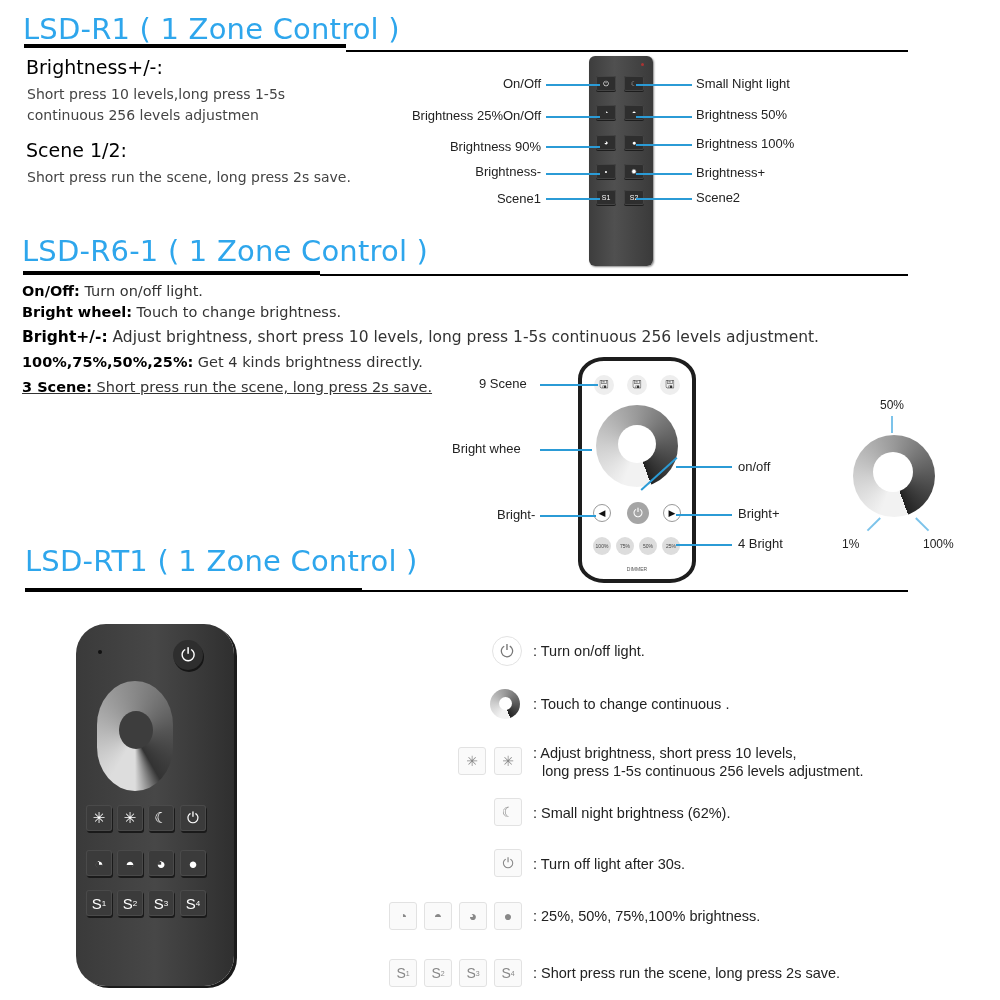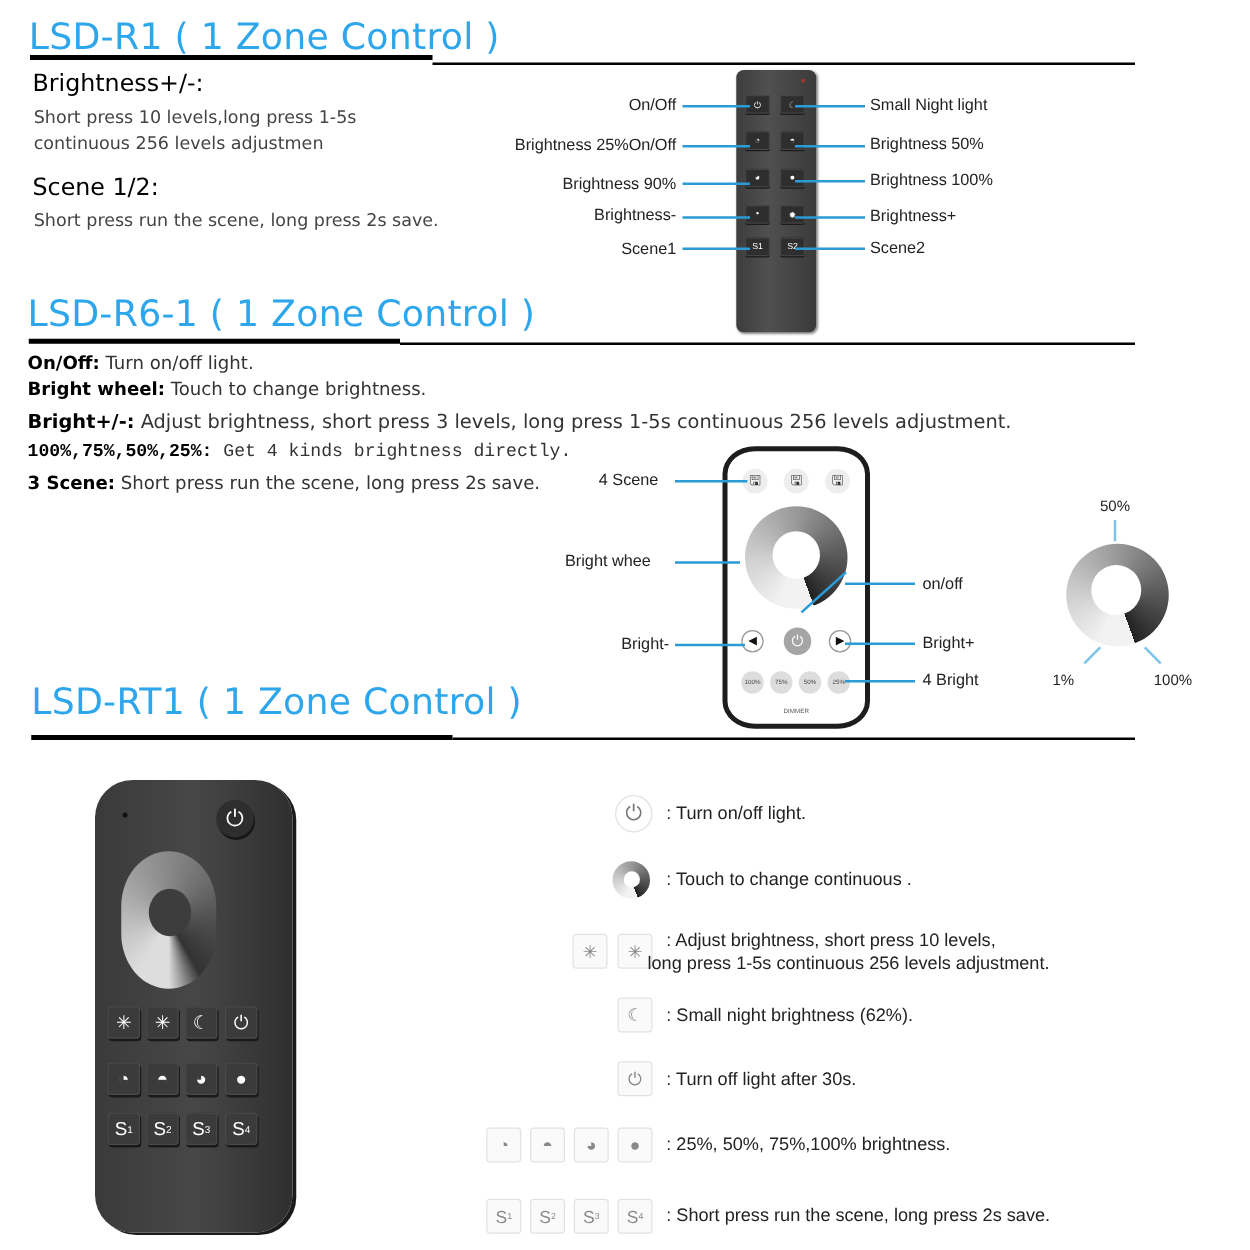--- a/index.html
+++ b/index.html
@@ -104,23 +104,23 @@
 <div class="call" style="left:696px; top:165px;">Brightness+</div>
 <div class="lead" style="left:636px; top:198px; width:56px;"></div>
 <div class="call" style="left:696px; top:190px;">Scene2</div>
 
 <div class="sec-title" style="left:22px; top:234px;">LSD-R6-1 ( 1 Zone Control )</div>
 <div class="rule-thick" style="left:23px; top:271px; width:297px;"></div>
 <div class="rule-thin" style="left:320px; top:274px; width:588px;"></div>
 
 <div class="r6-line" style="top:283px;"><b>On/Off:</b><span> Turn on/off light.</span></div>
 <div class="r6-line" style="top:304px;"><b>Bright wheel:</b><span> Touch to change brightness.</span></div>
-<div class="r6-line" style="top:328px; font-size:15.5px;"><b>Bright+/-:</b><span> Adjust brightness, short press 3 levels, long press 1-5s continuous 256 levels adjustment.</span></div>
-<div class="r6-line" style="top:354px;font-family:Liberation Mono, monospace;"><b>100%,75%,50%,25%:</b><span> Get 4 kinds brightness directly.</span></div>
-<div class="r6-line" style="top:379px;"><b>3 Scene:</b><span> Short press run the scene, long press 2s save.</span></div>
+<div class="r6-line" style="top:328px; font-size:15.5px;"><b>Bright+/-:</b><span> Adjust brightness, short press 10 levels, long press 1-5s continuous 256 levels adjustment.</span></div>
+<div class="r6-line" style="top:354px;"><b>100%,75%,50%,25%:</b><span> Get 4 kinds brightness directly.</span></div>
+<div class="r6-line" style="top:379px;text-decoration:underline;"><b>3 Scene:</b><span> Short press run the scene, long press 2s save.</span></div>
 
 <div class="r6">
   <div class="scn" style="left:12px; top:14px;">
       <span>🖫</span>
     </div>
   <div class="scn" style="left:45px; top:14px;">
       <span>🖫</span>
     </div>
   <div class="scn" style="left:78px; top:14px;">
       <span>🖫</span>
@@ -137,21 +137,21 @@
   <div class="arw" style="left:81px; top:143px;">
       <span>▶</span>
     </div>
   <div class="pct" style="left:11px; top:176px;">100%</div>
   <div class="pct" style="left:34px; top:176px;">75%</div>
   <div class="pct" style="left:57px; top:176px;">50%</div>
   <div class="pct" style="left:80px; top:176px;">25%</div>
   <div style="position:absolute; left:0; width:110px; top:205px; text-align:center; font-size:5px; color:#555; font-family:'Liberation Sans',sans-serif;">DIMMER</div>
 </div>
 
-<div class="call" style="left:479px; top:376px;">4 Scene</div>
+<div class="call" style="left:479px; top:376px;">9 Scene</div>
 <div class="lead" style="left:540px; top:384px; width:58px;"></div>
 <div class="call" style="left:452px; top:441px;">Bright whee</div>
 <div class="lead" style="left:540px; top:449px; width:52px;"></div>
 <div class="call" style="left:738px; top:459px;">on/off</div>
 <div class="lead" style="left:676px; top:466px; width:56px;"></div>
 <div class="lead" style="left:641px; top:489px; width:48px; transform: rotate(-42deg); transform-origin:left center;"></div>
 <div class="call" style="left:485px; top:507px;margin-left:12px;">Bright-</div>
 <div class="lead" style="left:540px; top:515px; width:56px;"></div>
 <div class="call" style="left:738px; top:506px;">Bright+</div>
 <div class="lead" style="left:676px; top:514px; width:56px;"></div>
@@ -229,21 +229,21 @@
 <div class="legend-row" style="left:533px; top:642px;">: Turn on/off light.</div>
 
 <div class="wheel" style="left:490px; top:689px; width:30px; height:30px;">
   <div class="hole" style="left:9px; top:8px; width:13px; height:13px;"></div>
 </div>
 <div class="legend-row" style="left:533px; top:695px;">: Touch to change continuous .</div>
 
 <div class="ico-box" style="left:458px; top:747px;">✳</div>
 <div class="ico-box" style="left:494px; top:747px;">✳</div>
 <div class="legend-row" style="left:533px; top:744px;">: Adjust brightness, short press 10 levels,</div>
-<div class="legend-row" style="left:518px; top:762px;">long press 1-5s continuous 256 levels adjustment.</div>
+<div class="legend-row" style="left:542px; top:762px;">long press 1-5s continuous 256 levels adjustment.</div>
 
 <div class="ico-box" style="left:494px; top:798px;">☾</div>
 <div class="legend-row" style="left:533px; top:804px;">: Small night brightness (62%).</div>
 
 <div class="ico-box" style="left:494px; top:849px;">⏻</div>
 <div class="legend-row" style="left:533px; top:855px;">: Turn off light after 30s.</div>
 
 <div class="ico-box" style="left:389px; top:902px;">◔</div>
 <div class="ico-box" style="left:424px; top:902px;">◓</div>
 <div class="ico-box" style="left:459px; top:902px;">◕</div>

